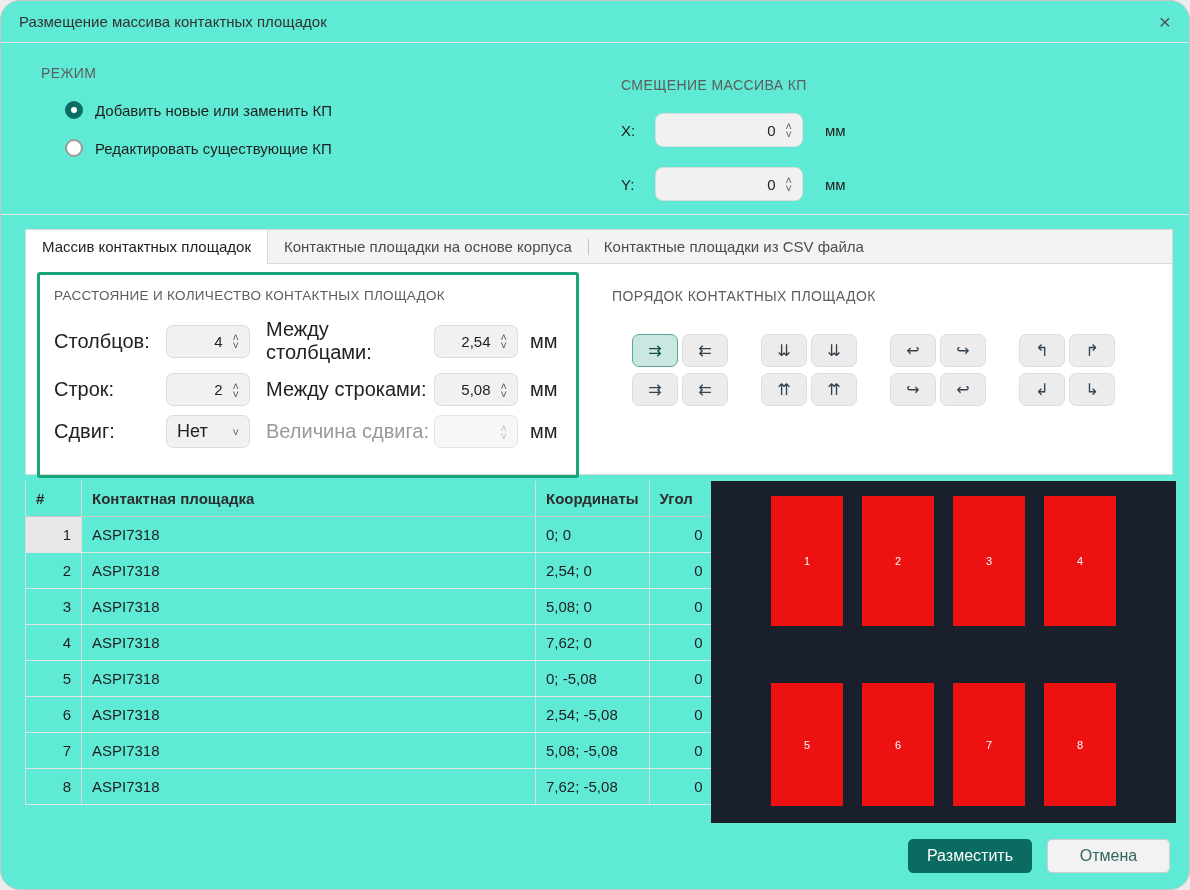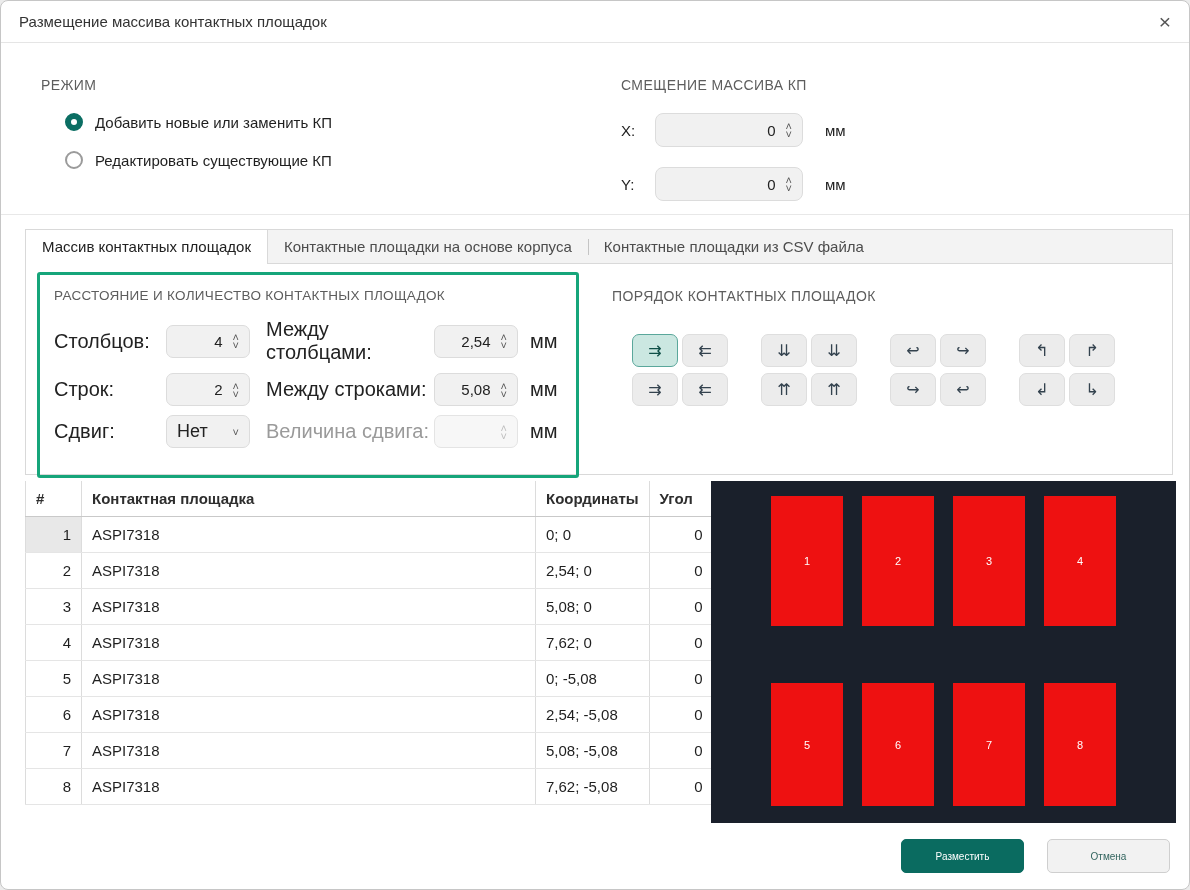--- a/index.html
+++ b/index.html
@@ -1,42 +1,42 @@
 <!DOCTYPE html>
 <html><head>
 <meta charset="utf-8">
 <style>
   * { box-sizing: border-box; margin: 0; padding: 0; }
   html, body { width: 1190px; height: 890px; background: #ececec; }
   body { font-family: "Liberation Sans", "DejaVu Sans", sans-serif; }
 
   .window {
     position: relative; width: 1190px; height: 890px;
-    background: #ffffff; border: 1px solid #c6c6c6; border-radius: 8px;
+    background: #5eead4; border: 1px solid #c6c6c6; border-radius: 20px;
     overflow: hidden;
   }
 
   
   .titlebar {
     height: 42px; display: flex; align-items: center;
     padding: 0 18px; border-bottom: 1px solid #e5e5e5;
     font-size: 15px; color: #333;
   }
   .close-btn {
     margin-left: auto; background: none; border: none;
     font-size: 21px; color: #555; cursor: pointer; line-height: 1;
   }
 
   
   .section-heading {
     font-size: 14px; color: #5d5d5d; letter-spacing: .4px;
   }
 
   
-  .mode-section { position: absolute; left: 40px; top: 76px; }
+  .mode-section { position: absolute; left: 40px; top: 64px; }
   .radio-row { display: flex; align-items: center; gap: 12px; margin-top: 20px; margin-left: 24px; }
   .radio-row:first-of-type { margin-top: 26px; }
   .radio { width: 18px; height: 18px; border-radius: 50%; background: #fff; flex: 0 0 18px; }
   .radio.checked { border: 6px solid #0b6e63; }
   .radio.unchecked { border: 2px solid #9b9b9b; }
   .radio-label { font-size: 15px; color: #1f1f1f; }
 
   
   .offset-section { position: absolute; left: 620px; top: 76px; width: 260px; }
   .offset-row { display: flex; align-items: center; margin-top: 20px; }
@@ -138,21 +138,21 @@
     color: #fff; font-size: 11px;
   }
   .pad.r0 { top: 15px; height: 130px; }
   .pad.r1 { top: 202px; height: 123px; }
   .pad.c0 { left: 60px; } .pad.c1 { left: 151px; } .pad.c2 { left: 242px; } .pad.c3 { left: 333px; }
 
   
   .footer { position: absolute; right: 19px; bottom: 16px; display: flex; gap: 15px; }
   .btn {
     height: 34px; min-width: 123px; border-radius: 5px;
-    font-size: 10px; padding: 0 18px; cursor: pointer; margin-left: 8px;
+    font-size: 16px; padding: 0 18px; cursor: pointer;
   }
   .btn.primary { background: #0a6b60; color: #fff; border: 1px solid #0a6b60; }
   .btn.secondary { background: #f2f2f2; color: #33655f; border: 1px solid #cfcfcf; }
 </style>
 </head>
 <body>
 
 <div class="window">
 
   <div class="titlebar">

